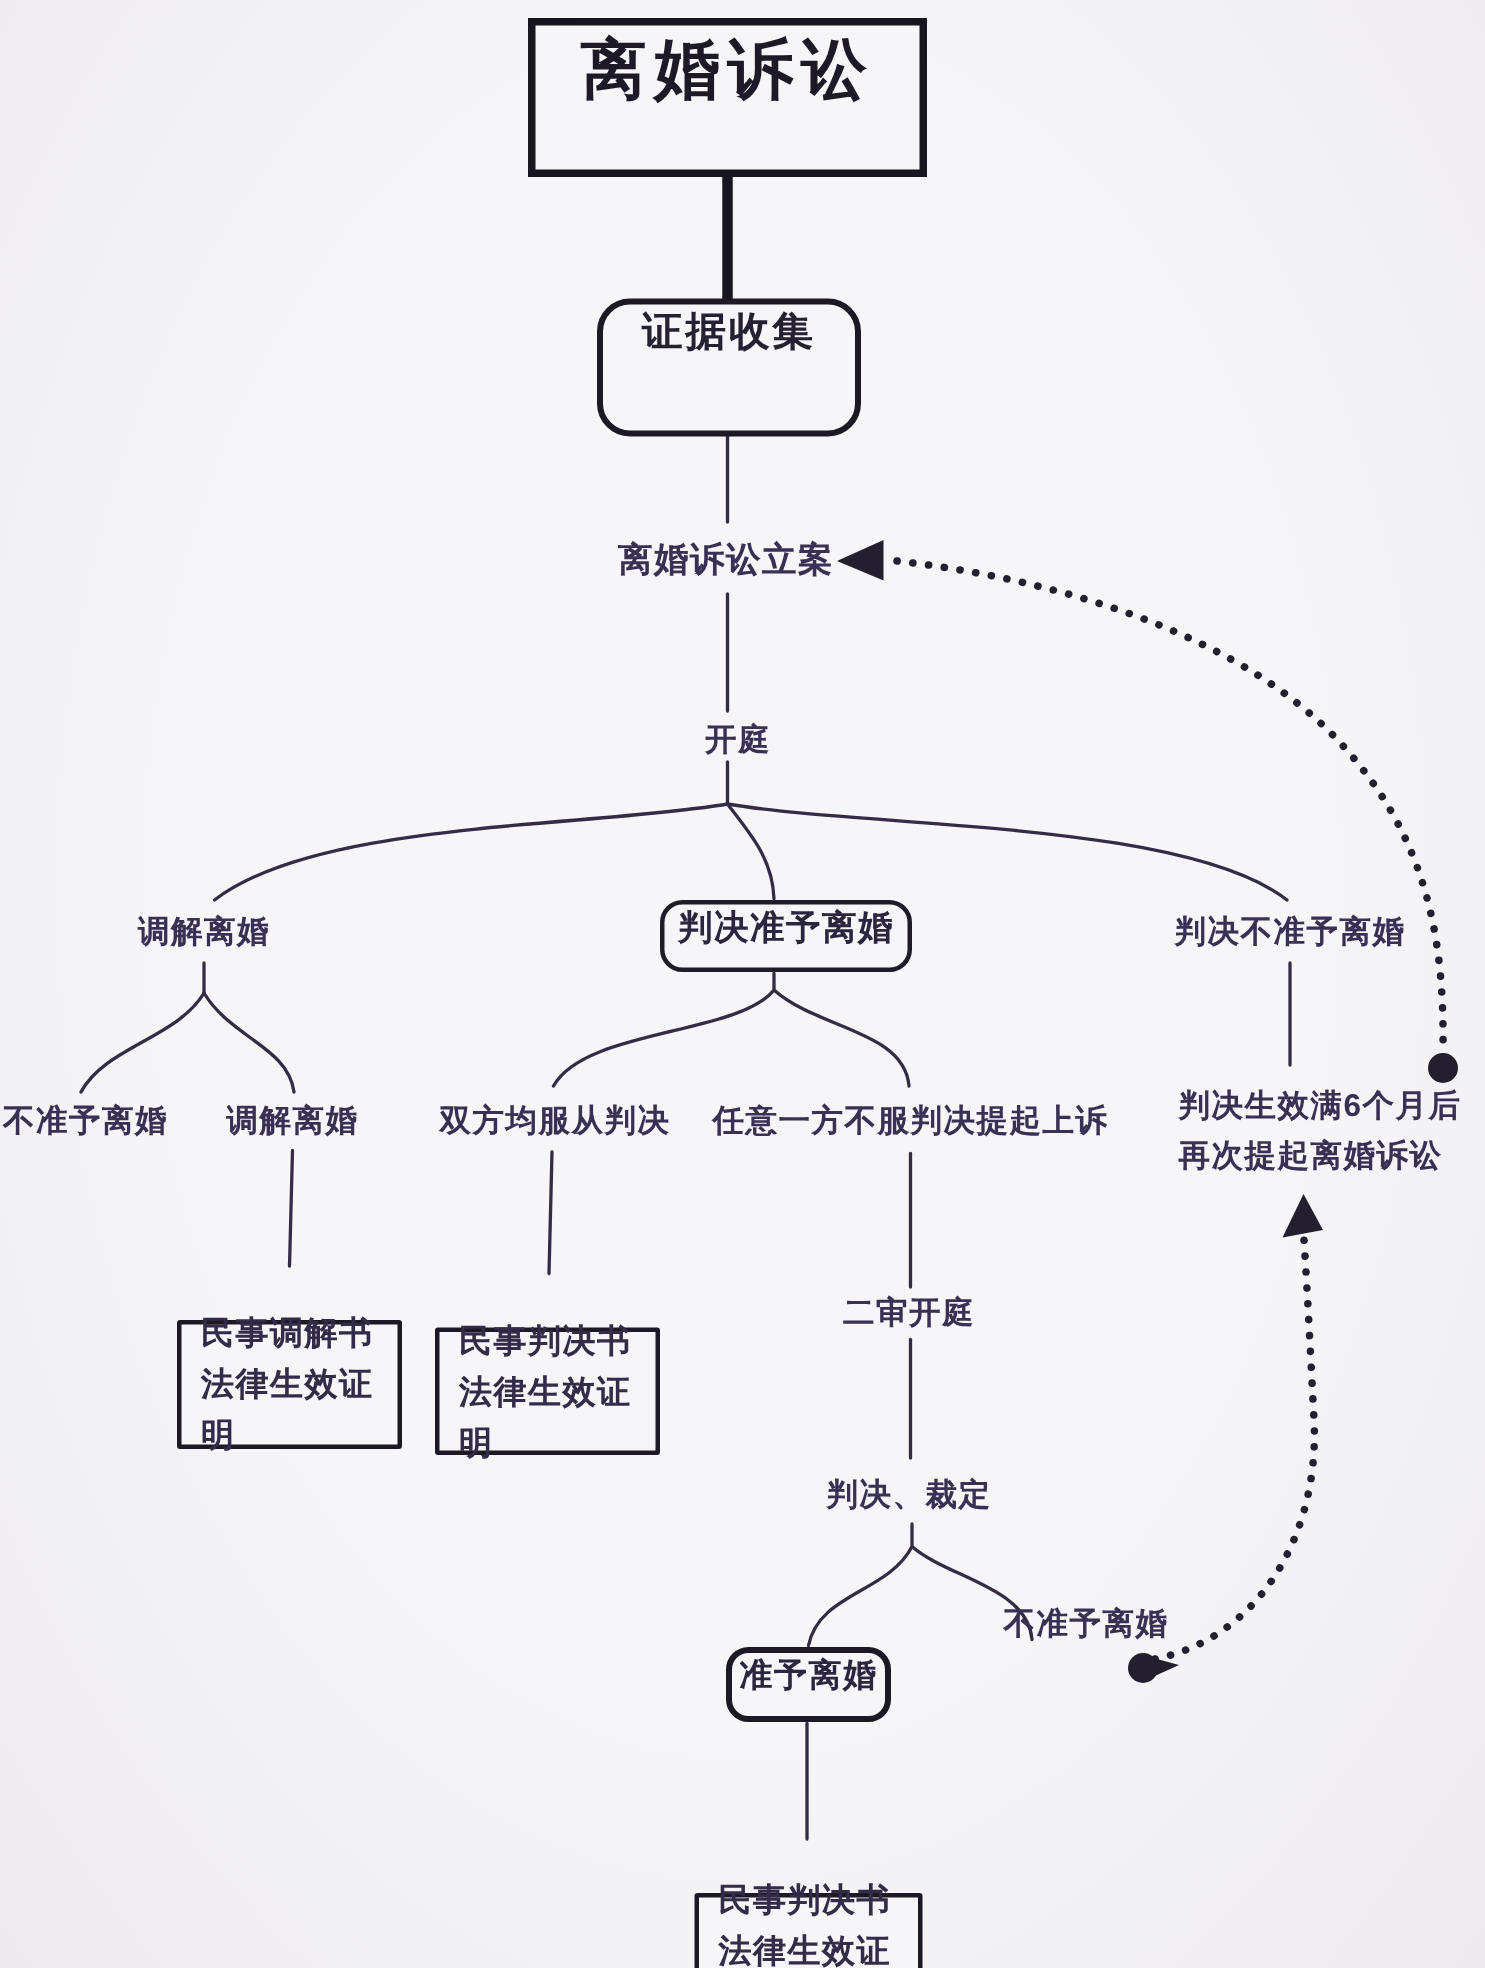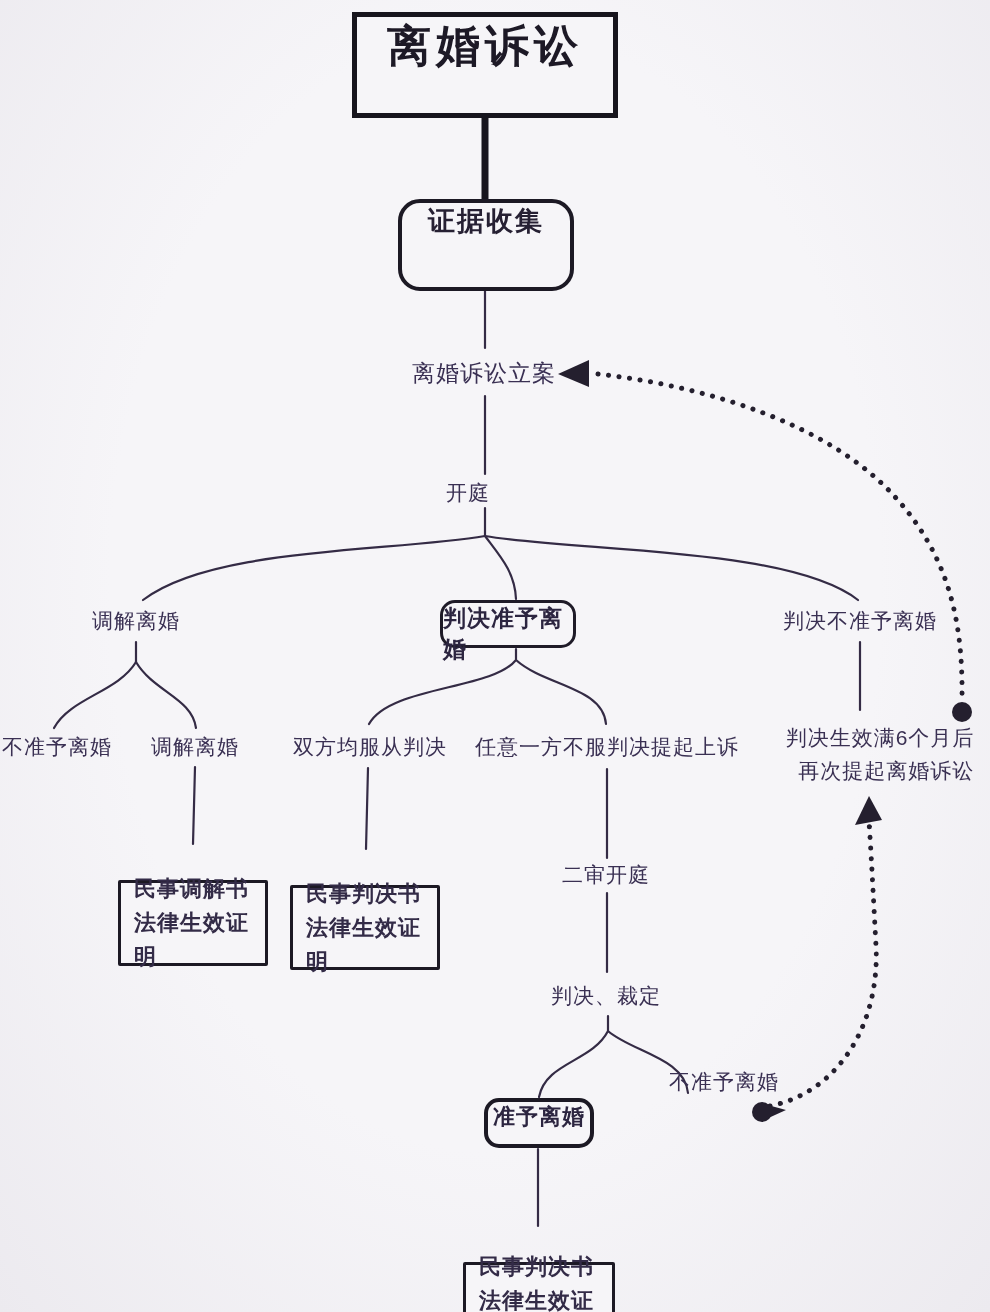--- a/index.html
+++ b/index.html
@@ -27,43 +27,43 @@
     left:352px;top:12px;width:266px;height:106px;
     border:5px solid #17151d;font-size:44px;font-weight:700;letter-spacing:5px;
     color:#1d1926;
   }
   .evidence-box{
     left:398px;top:199px;width:176px;height:92px;
     border:4px solid #1c1924;border-radius:22px;
     font-size:27px;font-weight:600;letter-spacing:2px;color:#262033;
   }
   .grantmid-box{
-    left:440px;top:600px;width:136px;height:48px;
+    left:440px;top:600px;width:168px;height:48px;
     border:3px solid #1f1b28;border-radius:15px;
     font-size:23px;font-weight:600;letter-spacing:1px;color:#2c2540;
   }
   .grant-box{
     left:484px;top:1098px;width:110px;height:50px;
     border:4px solid #1c1924;border-radius:15px;
     font-size:22px;font-weight:600;letter-spacing:1px;color:#2c2540;
   }
   .doc-box{
     border:3.5px solid #1c1924;border-radius:2px;
     flex-direction:column;align-items:flex-start;justify-content:center;
     padding-left:13px;font-size:22px;font-weight:600;line-height:34px;
     letter-spacing:1px;color:#332b47;margin-top:35px;
   }
   .doc-box-1{left:118px;top:845px;width:150px;height:86px;}
   .doc-box-2{left:290px;top:850px;width:150px;height:85px;}
   .doc-box-3{left:463px;top:1227px;width:152px;height:78px;}
 
   .label{
     position:absolute;transform:translate(-50%,-50%);
-    white-space:nowrap;font-size:21px;font-weight:400;
-    color:#3a3053;letter-spacing:1px;text-align:right;
+    white-space:nowrap;font-size:21px;font-weight:700;
+    color:#3a3053;letter-spacing:1px;text-align:left;
   }
   .label.two-line{line-height:33px;}
 </style>
 </head>
 <body>
 
 <div class="canvas">
 
   <svg class="wires" viewBox="0 0 990 1312">
 
@@ -122,21 +122,21 @@
     <span>法律生效证明</span>
   </div>
 
   <div class="node-box doc-box doc-box-3">
     <span>民事判决书</span>
     <span>法律生效证明</span>
   </div>
 
   <div class="label" style="left:484px;top:373px;font-size:23px;">离婚诉讼立案</div>
 
-  <div class="label" style="left:468px;top:493px;">开庭</div>
+  <div class="label" style="left:492px;top:493px;">开庭</div>
 
   <div class="label" style="left:136px;top:621px;">调解离婚</div>
 
   <div class="label" style="left:860px;top:621px;">判决不准予离婚</div>
 
   <div class="label" style="left:57px;top:747px;">不准予离婚</div>
 
   <div class="label" style="left:195px;top:747px;">调解离婚</div>
 
   <div class="label" style="left:370px;top:747px;">双方均服从判决</div>

